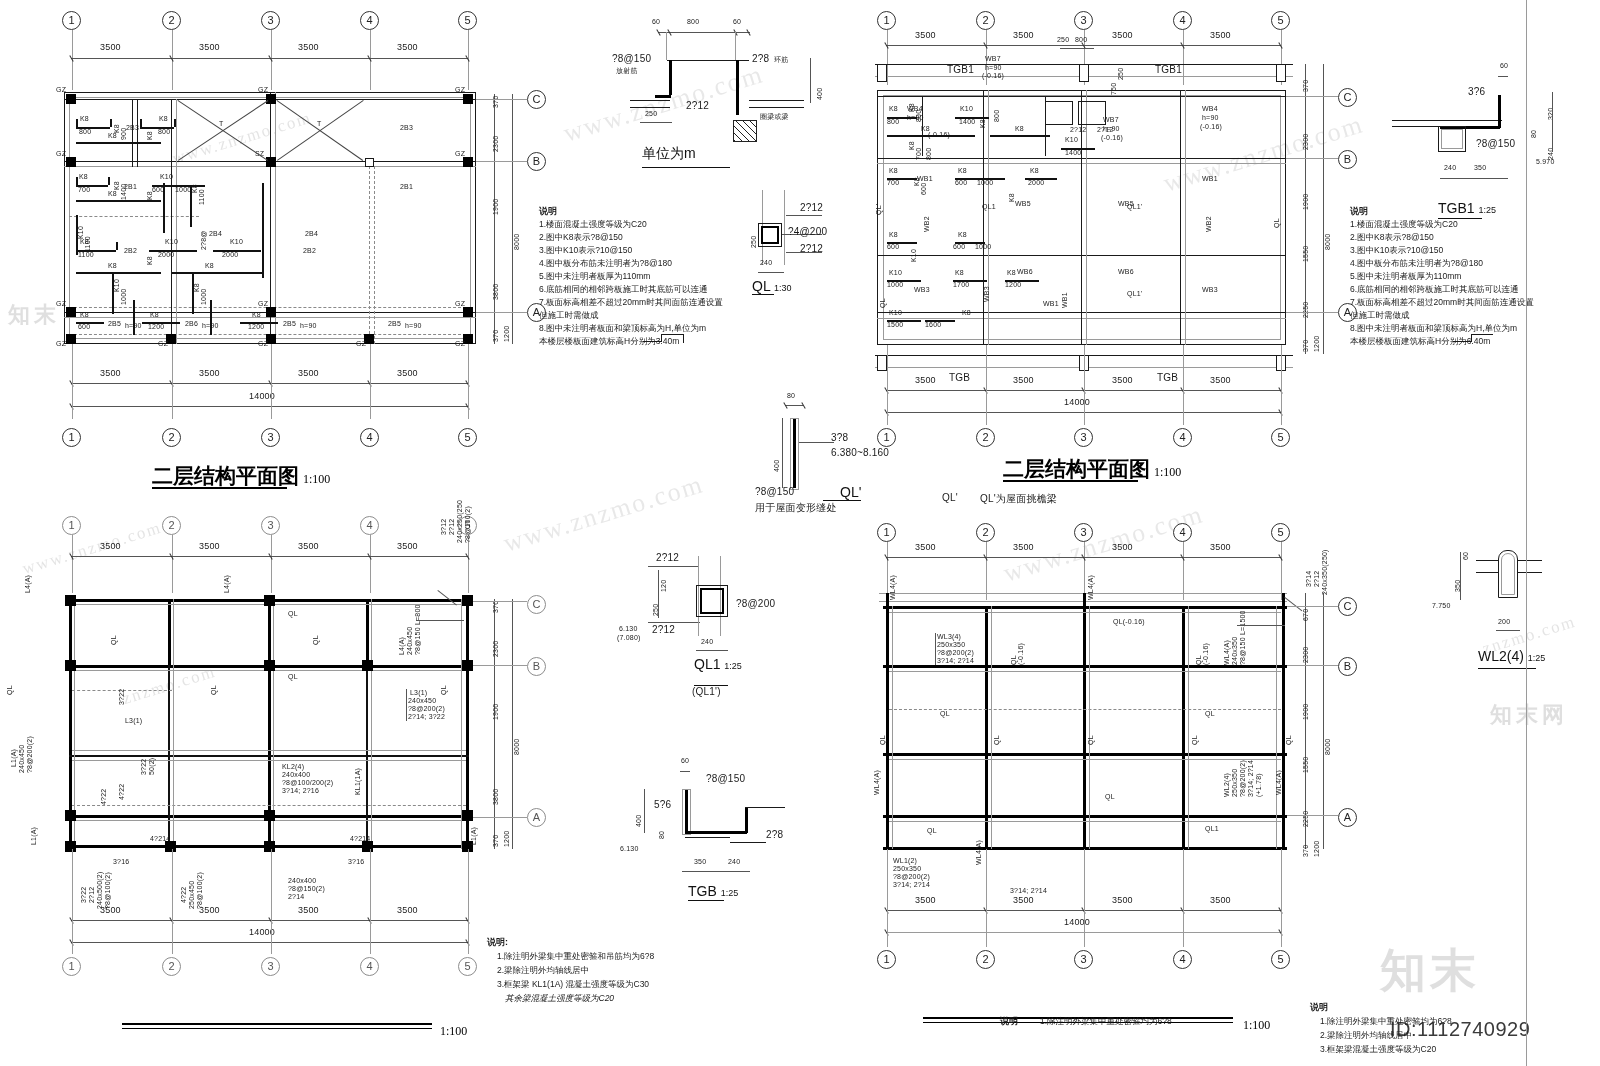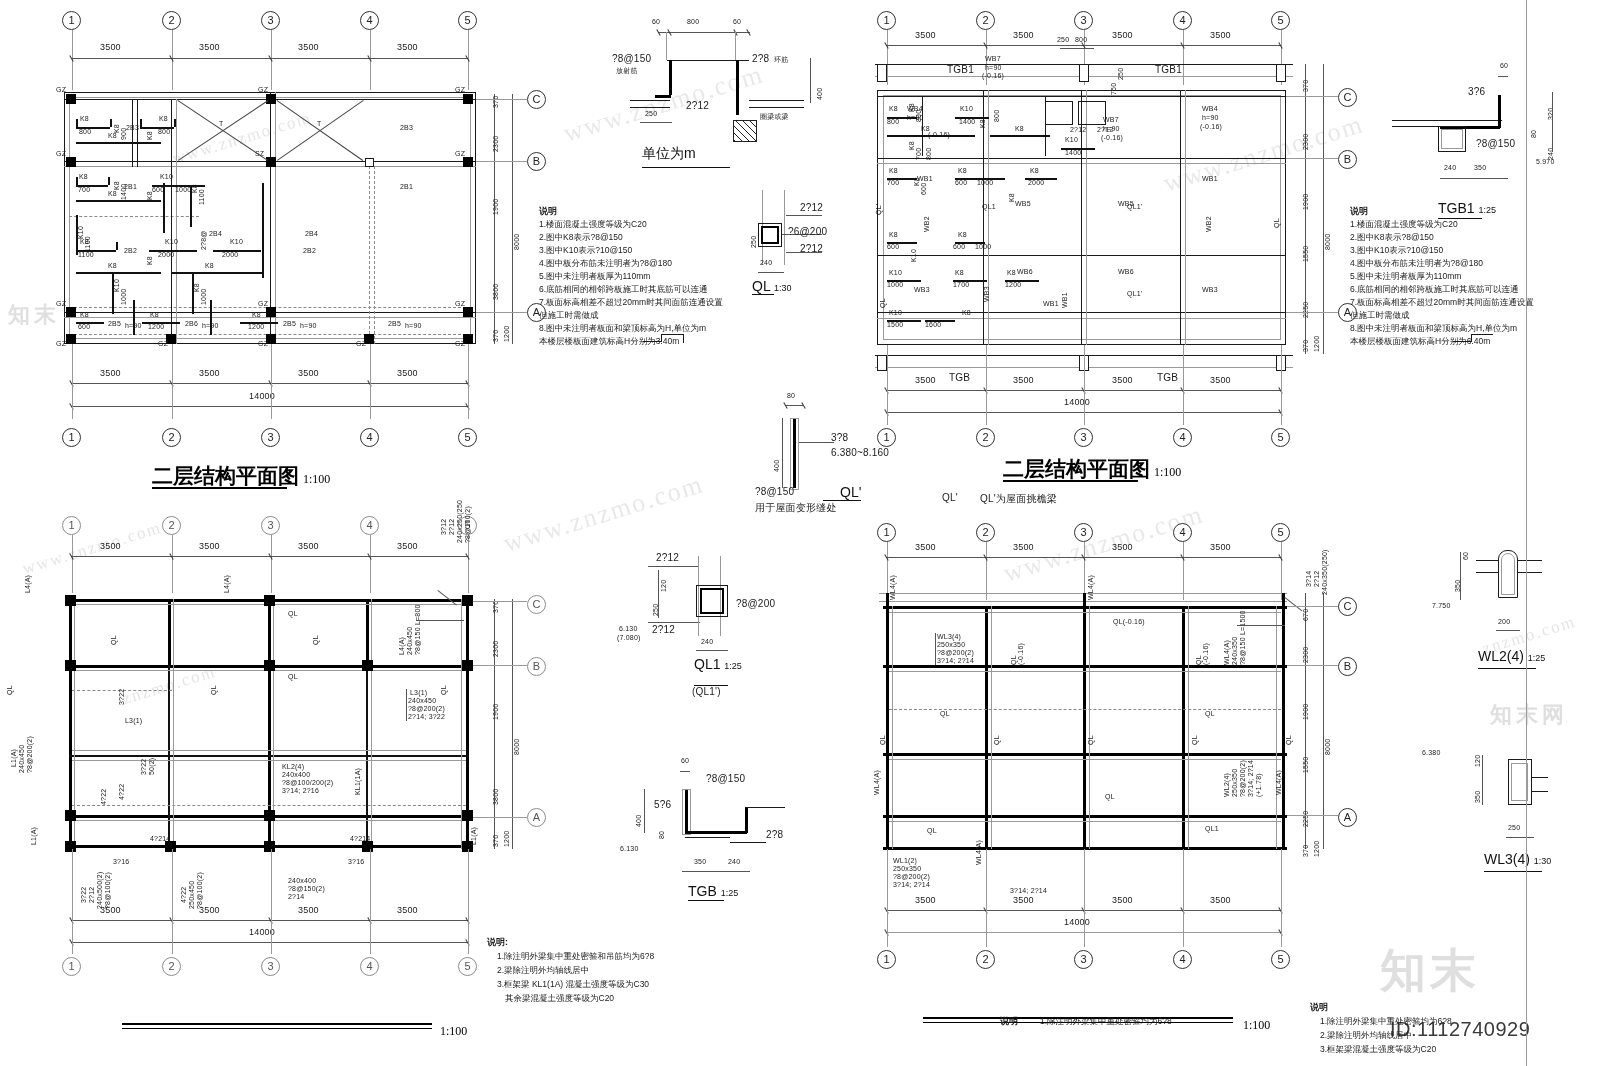--- a/index.html
+++ b/index.html
@@ -441,21 +441,21 @@
   </div>
 
   <div class="abs" style="left:740px; top:190px; width:140px; height:100px;">
     <div class="ln-v grey" style="left:22px; top:0; height:75px;"></div>
     <div class="ln-v grey" style="left:44px; top:0; height:75px;"></div>
     <div class="box" style="left:18px; top:33px; width:24px; height:24px;"></div>
     <div class="box heavy" style="left:21px; top:36px; width:18px; height:18px;"></div>
     <div class="ln-h thin" style="left:46px; top:25px; width:36px;"></div>
     <div class="t s" style="left:60px; top:12px;">2?12</div>
     <div class="ln-h thin" style="left:42px; top:44px; width:40px;"></div>
-    <div class="t s" style="left:48px; top:36px;">?6@200</div>
+    <div class="t s" style="left:48px; top:36px;">?4@200</div>
     <div class="ln-h thin" style="left:46px; top:62px; width:36px;"></div>
     <div class="t s" style="left:60px; top:53px;">2?12</div>
     <div class="t xs vert" style="left:10px; top:58px;">250</div>
     <div class="ln-h thin" style="left:18px; top:82px; width:26px;"></div>
     <div class="t xs" style="left:20px; top:69px;">240</div>
     <div class="det-title" style="left:12px; top:88px;">
       <span>QL</span>
       <span class="sc">1:30</span>
     </div>
     <div class="det-rule" style="left:12px; top:104px; width:22px;"></div>
@@ -902,21 +902,21 @@
     <div class="title" style="left:440px; top:516px;">
       <span class="scale">1:100</span>
     </div>
   </div>
 
   <div class="notes" style="left:487px; top:935px; line-height:14px;">
     <span class="ln hd">说明:</span>
     <span class="ln" style="padding-left:10px;">1.除注明外梁集中重处密箍和吊筋均为6?8</span>
     <span class="ln" style="padding-left:10px;">2.梁除注明外均轴线居中</span>
     <span class="ln" style="padding-left:10px;">3.框架梁 KL1(1A) 混凝土强度等级为C30</span>
-    <span class="ln" style="padding-left:18px;">  其余梁混凝土强度等级为C20</span>
+    <span class="ln" style="padding-left:18px;font-style:italic;">  其余梁混凝土强度等级为C20</span>
   </div>
 
   <div class="abs" style="left:580px; top:520px; width:260px; height:180px;">
     <div class="t s" style="left:76px; top:32px;">2?12</div>
     <div class="ln-h thin" style="left:68px; top:46px; width:50px;"></div>
     <div class="t s" style="left:72px; top:104px;">2?12</div>
     <div class="ln-h thin" style="left:68px; top:102px; width:52px;"></div>
     <div class="ln-v grey" style="left:118px; top:36px; height:80px;"></div>
     <div class="ln-v grey" style="left:140px; top:36px; height:80px;"></div>
     <div class="box" style="left:116px; top:65px; width:32px; height:32px;"></div>
@@ -1137,33 +1137,16 @@
     <div class="t xs" style="left:62px; top:72px;">7.750</div>
     <div class="ln-h thin" style="left:126px; top:100px; width:24px;"></div>
     <div class="t xs" style="left:128px; top:88px;">200</div>
     <div class="det-title" style="left:108px; top:118px;">
       <span>WL2(4)</span>
       <span class="sc">1:25</span>
     </div>
     <div class="det-rule" style="left:108px; top:138px; width:58px;"></div>
   </div>
 
-  <div class="abs" style="left:1370px; top:725px; width:230px; height:175px;">
-    <div class="t xs" style="left:52px; top:24px;">6.380</div>
-    <div class="t xs vert" style="left:104px; top:42px;">120</div>
-    <div class="t xs vert" style="left:104px; top:78px;">350</div>
-    <div class="ln-v thin" style="left:112px; top:30px; height:50px;"></div>
-    <div class="box" style="left:138px; top:34px; width:24px; height:46px;"></div>
-    <div class="box grey" style="left:141px; top:38px; width:17px; height:38px;"></div>
-    <div class="ln-h" style="left:162px; top:52px; width:16px;"></div>
-    <div class="ln-h" style="left:162px; top:66px; width:16px;"></div>
-    <div class="ln-h thin" style="left:136px; top:112px; width:28px;"></div>
-    <div class="t xs" style="left:138px; top:99px;">250</div>
-    <div class="det-title" style="left:114px; top:126px;">
-      <span>WL3(4)</span>
-      <span class="sc">1:30</span>
-    </div>
-    <div class="det-rule" style="left:114px; top:146px; width:58px;"></div>
-  </div>
 
   <div class="ln-v grey" style="left:1526px; top:0; height:1066px;"></div>
 
 </div>
 
 </body></html>

